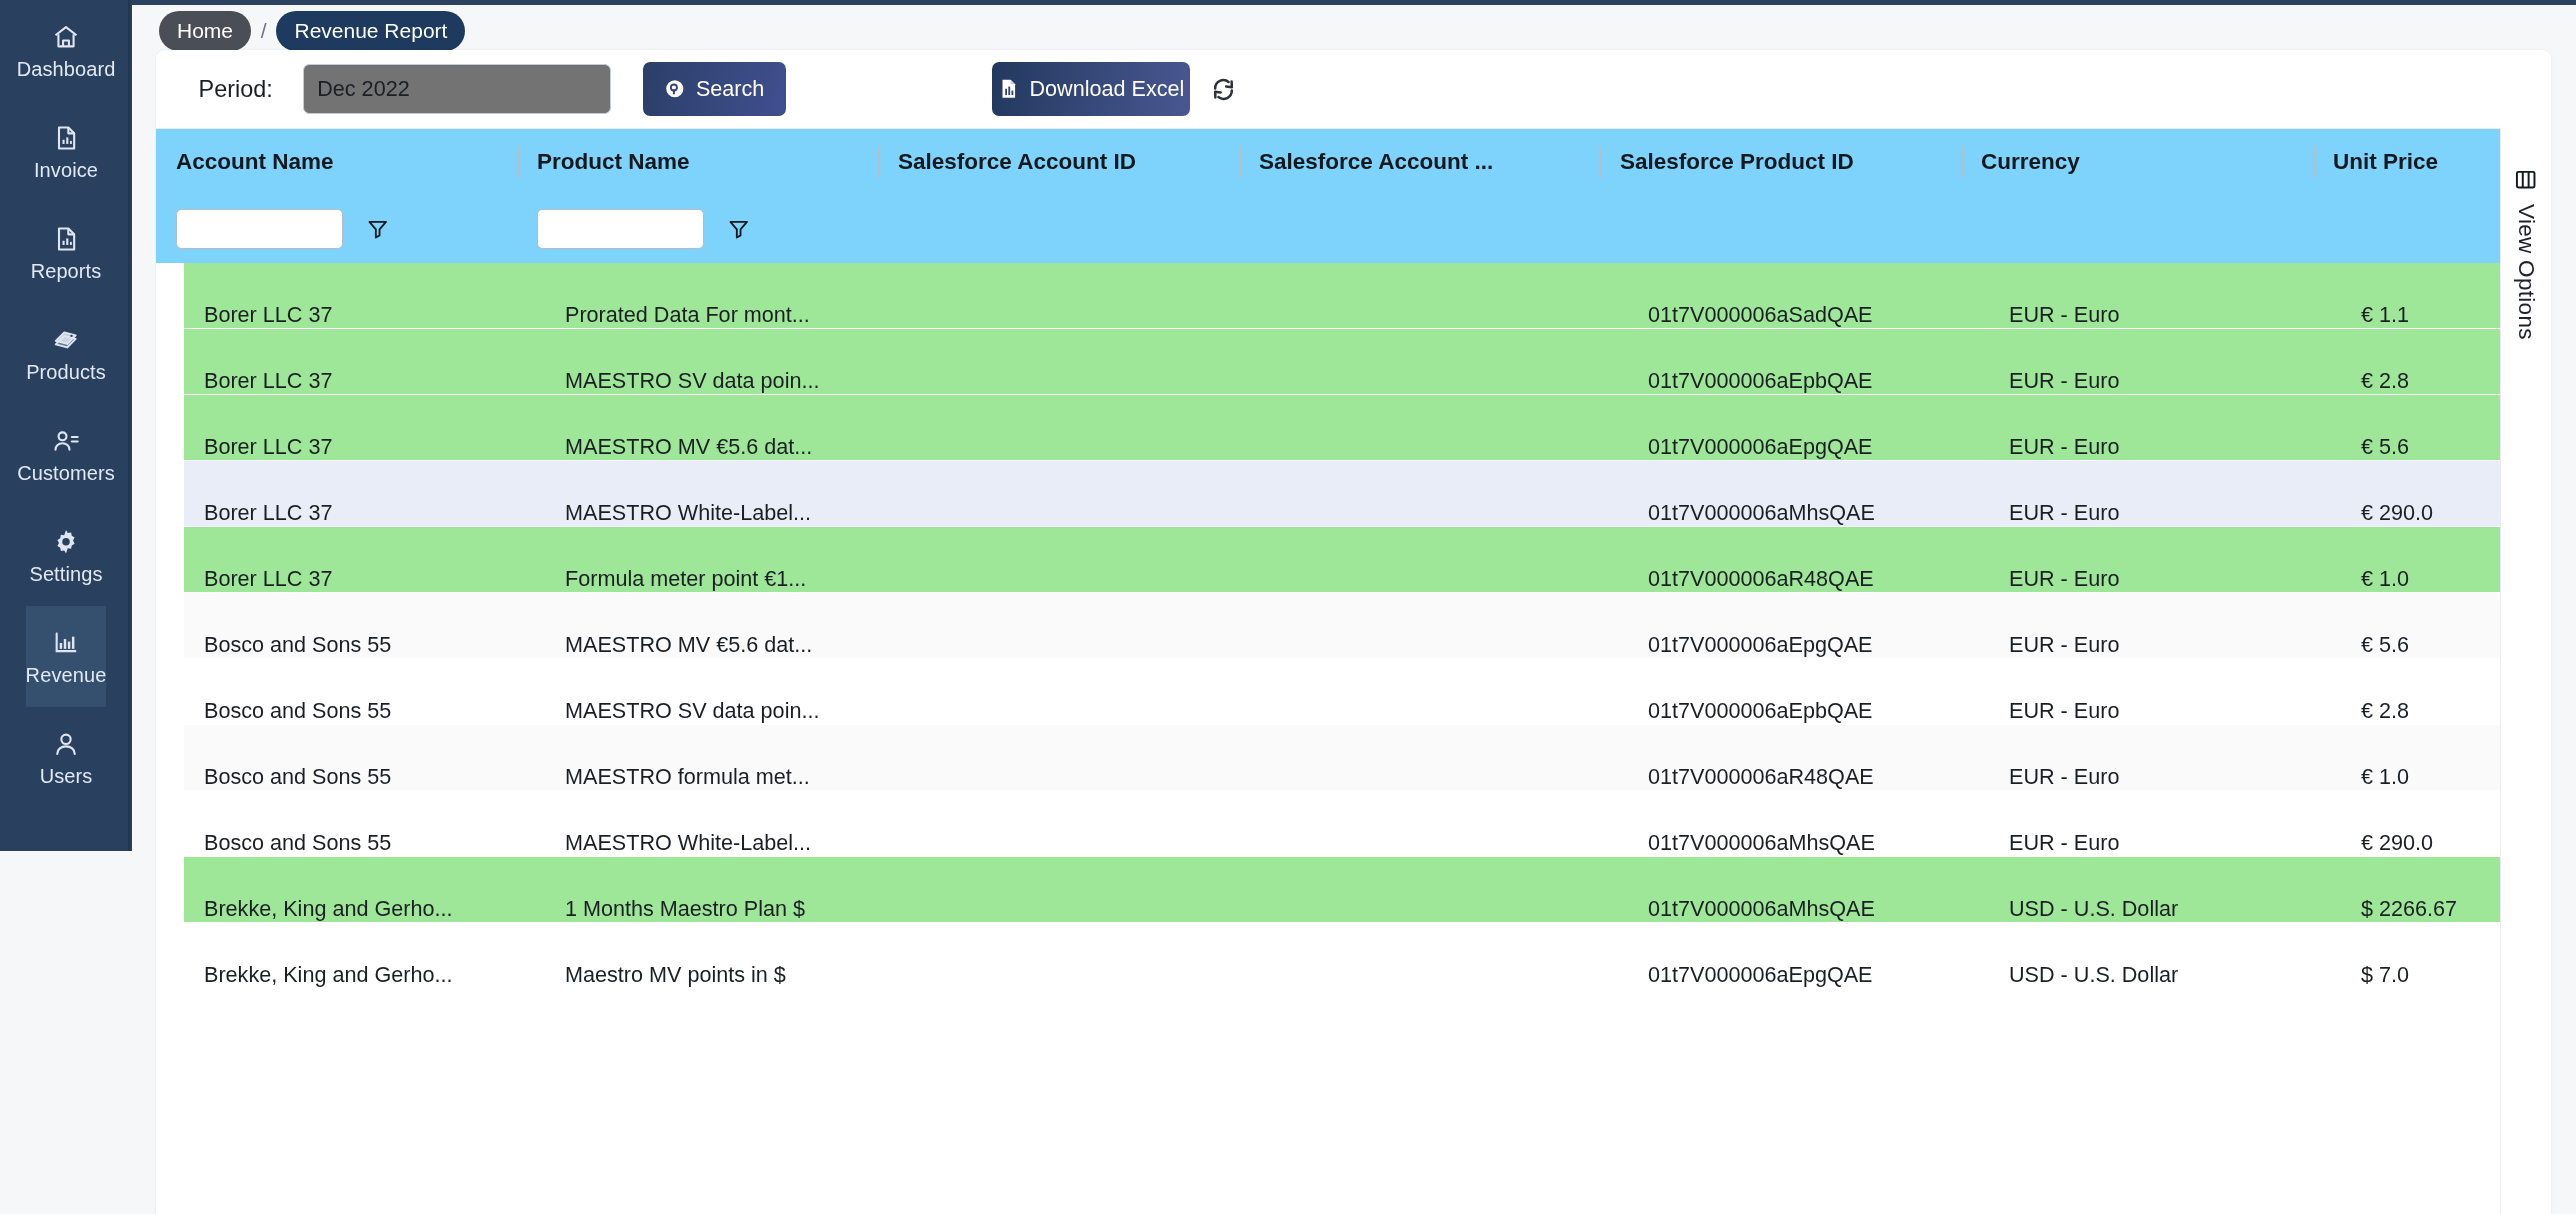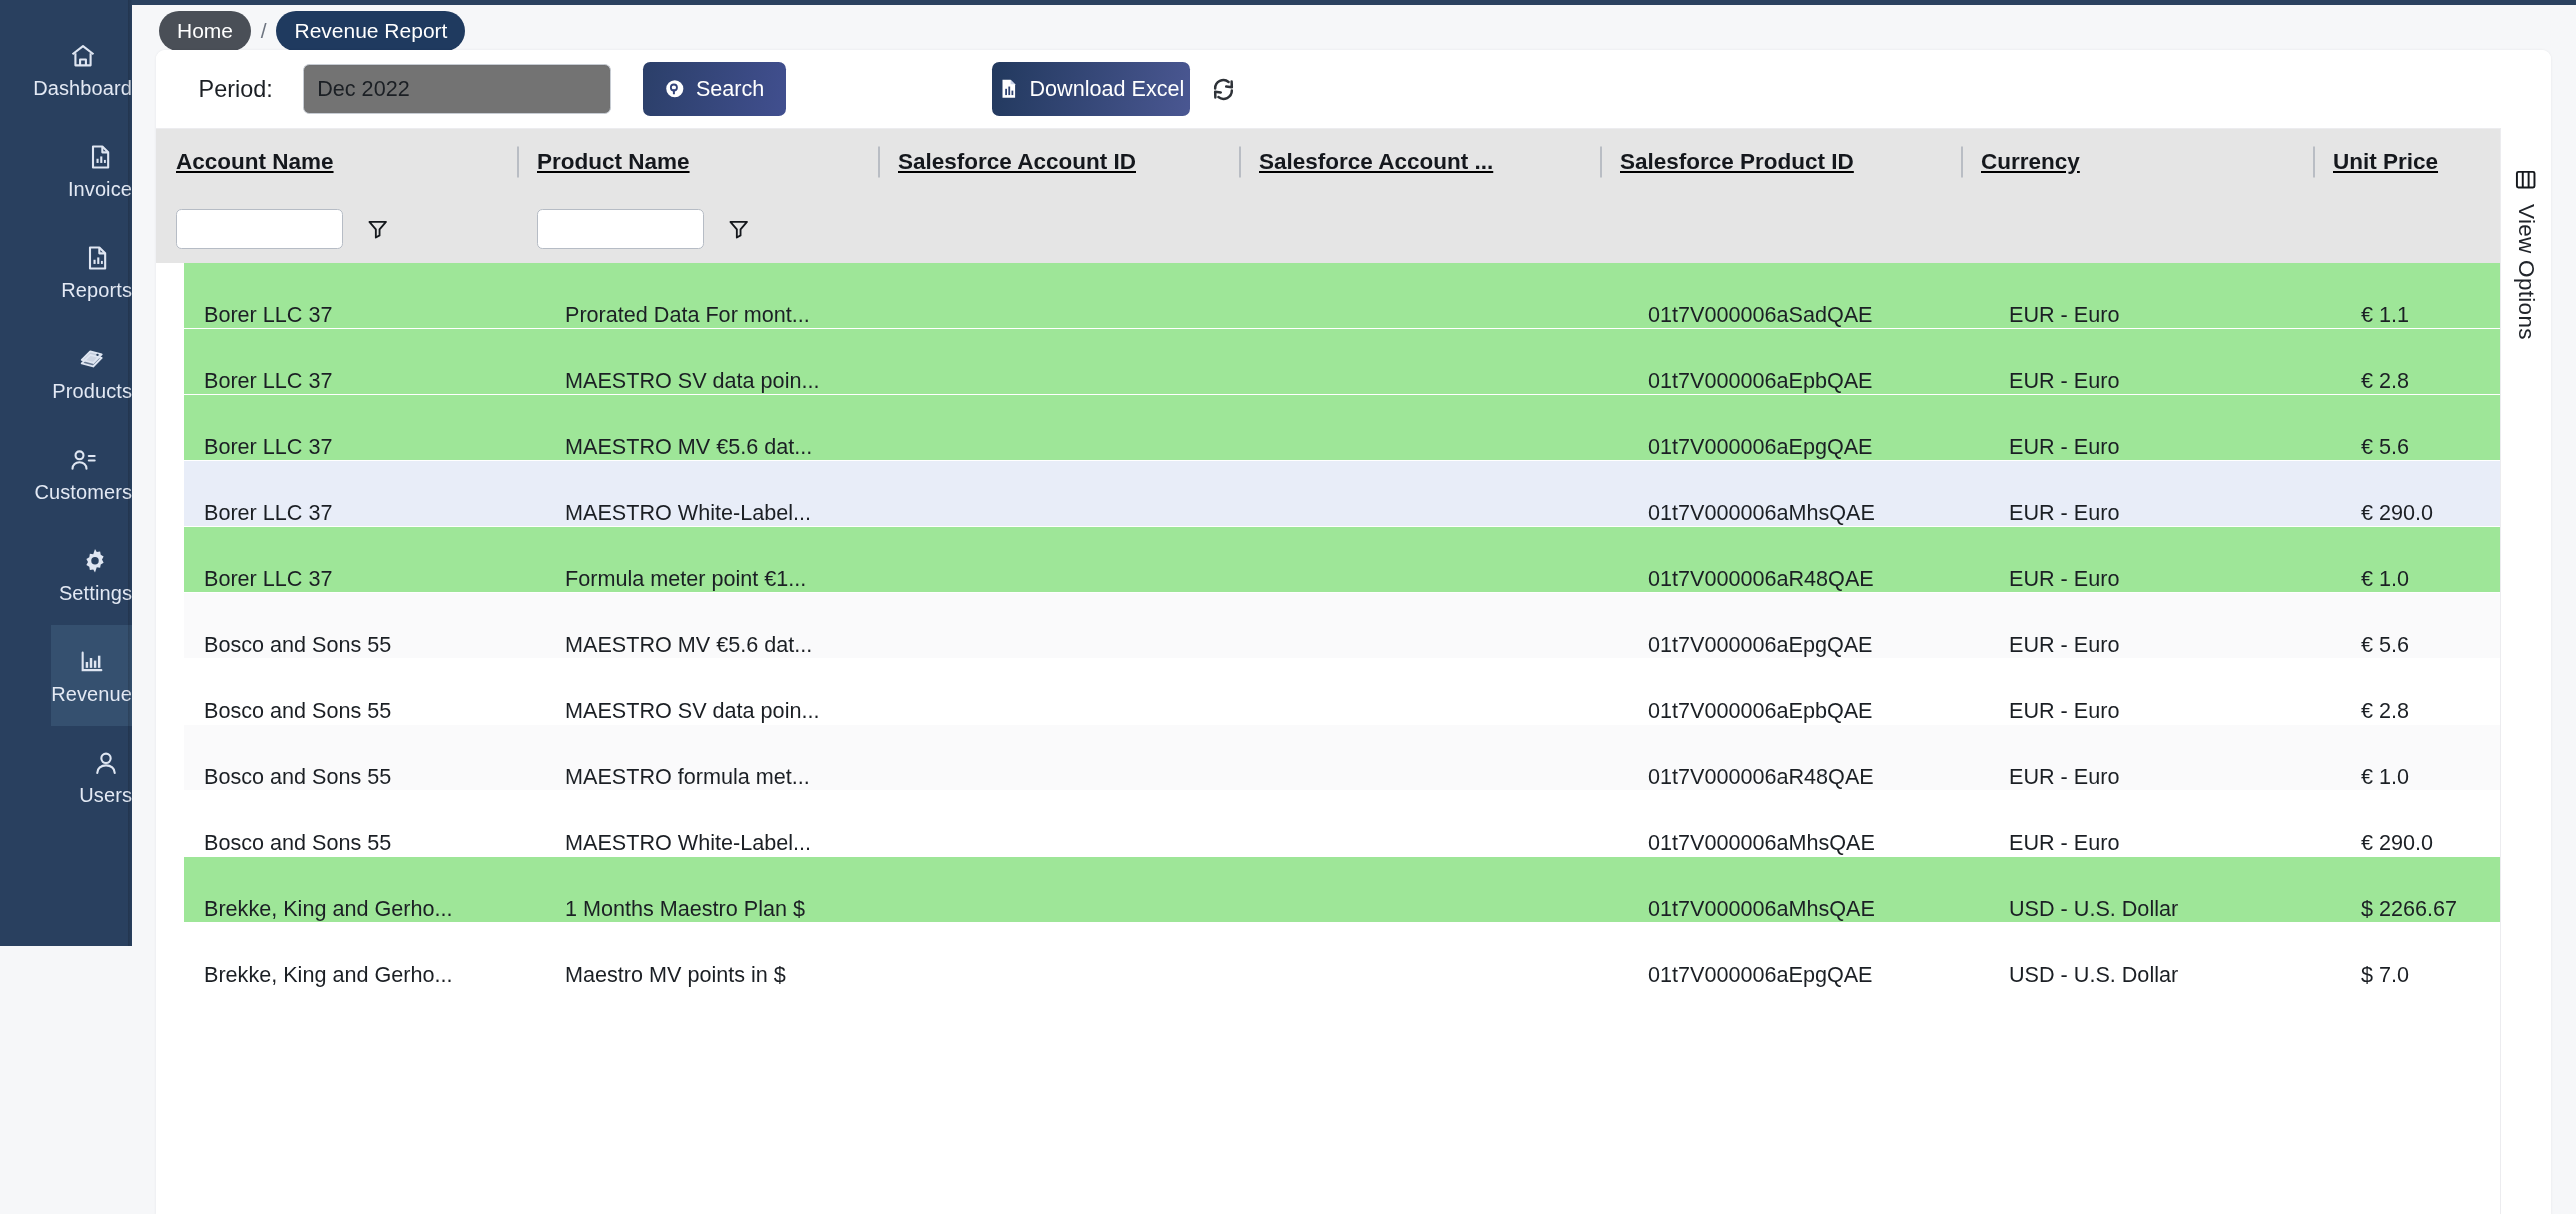--- a/index.html
+++ b/index.html
@@ -8,26 +8,26 @@
     overflow: hidden;
     background: #f6f7f9;
     font-family: "Liberation Sans", sans-serif;
     -webkit-font-smoothing: antialiased;
   }
 
   .app { position: relative; width: 2576px; height: 1215px; display: flex; }
 
   
   .sidebar {
-    width: 132px; height: 946px;
+    width: 132px; height: 851px;
     background: #29405f;
     flex: 0 0 132px;
     display: flex; flex-direction: column;
-    align-items: flex-end;
-    padding-top: 19px;
+    align-items: center;
+    padding-top: 0;
     position: relative;
     z-index: 5;
   }
   .sidebar::after{
     content:""; position:absolute; top:0; right:0; width:3.6px; height:100%;
     background:linear-gradient(to right, rgba(0,0,0,0.18), rgba(0,0,0,0));
   }
   .nav-item {
     height: 101px;
     display: flex; flex-direction: column;
@@ -131,23 +131,22 @@
   .refresh-btn {
     margin-left: 14.4px; width: 38px; height: 38px;
     display: inline-flex; align-items: center; justify-content: center;
     background: none; border: none; cursor: pointer; color: #2e3238;
   }
   .refresh-btn svg { width: 25px; height: 25px; display: block; }
 
   
   .grid { position: absolute; top: 78px; left: 0; right: 51px; bottom: 0; overflow: hidden; background:#fff;}
   .grid-head {
-    background: #e5e5e5;
+    background: #7dd3fc;
     border-top: 0.9px solid #ececef;
-    text-decoration: underline;
   }
   .row {
     display: flex;
     align-items: stretch;
     width: 100%;
   }
   .hrow-labels { height: 65px; }
   .hrow-filters { height: 69px; }
   .cell {
     display: flex; align-items: center;

